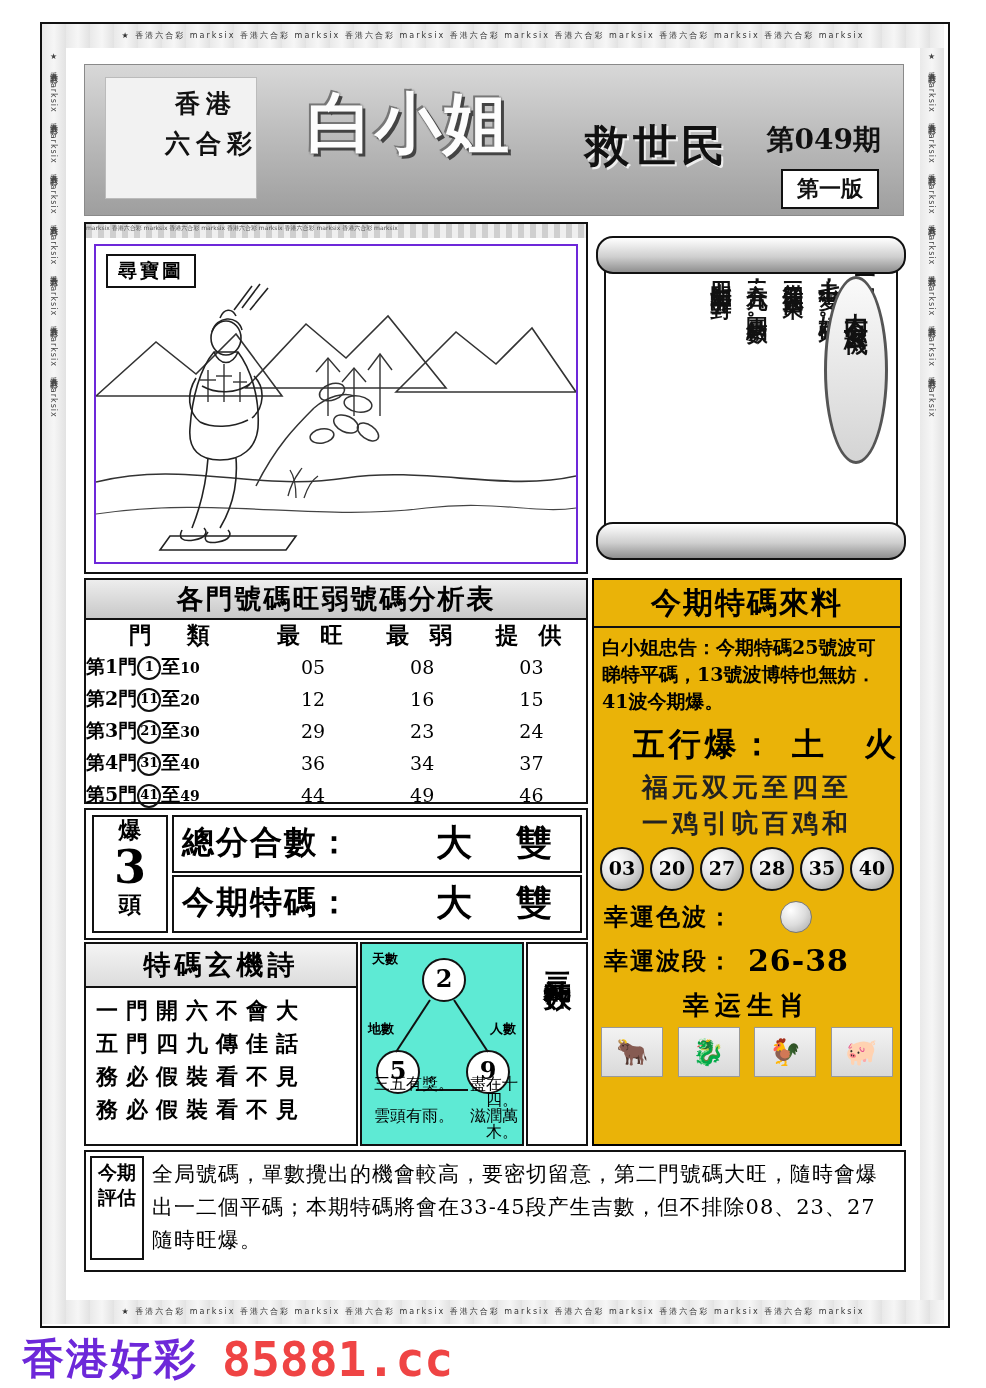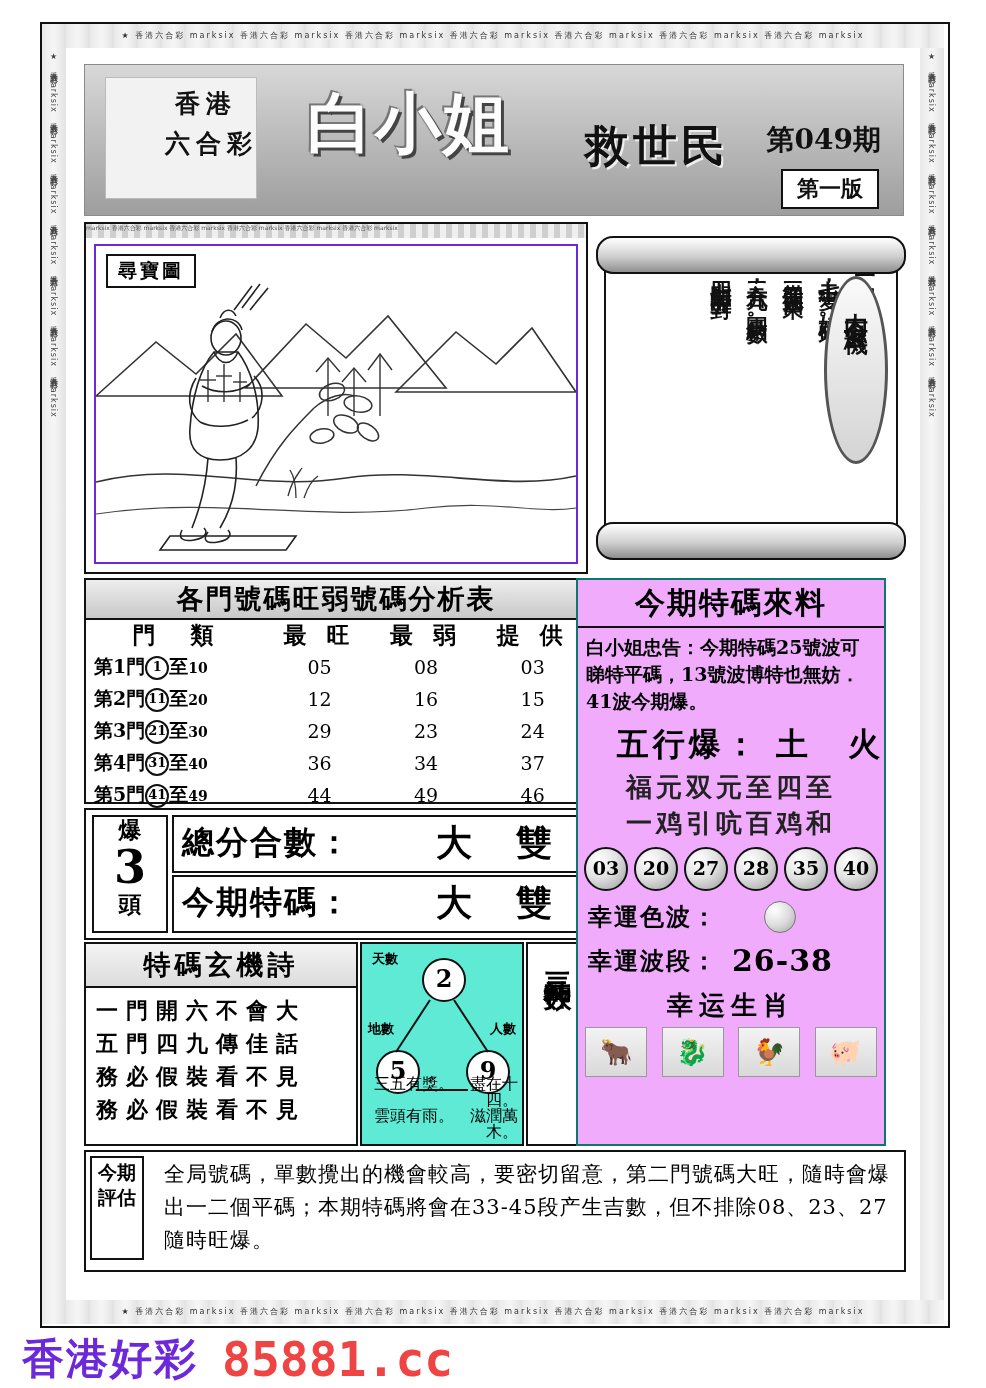--- a/index.html
+++ b/index.html
@@ -49,21 +49,21 @@
   .oval{position:absolute;right:14px;top:54px;width:58px;height:182px;border:3px solid #555;border-radius:50%/50%;background:linear-gradient(180deg,#fafafa,#d4d4d4);}
   .oval span{position:absolute;left:50%;top:14px;transform:translateX(-50%);writing-mode:vertical-rl;font-family:"DejaVu Serif","Liberation Serif",serif;font-weight:bold;font-size:24px;letter-spacing:6px;color:#111;}
 
   
   .table-panel{position:absolute;left:16px;top:528px;width:500px;height:222px;border:2px solid #111;background:#fff;}
   .tp-title{height:38px;line-height:38px;text-align:center;font-family:"DejaVu Serif","Liberation Serif",serif;font-weight:bold;font-size:27px;letter-spacing:2px;
      background:linear-gradient(180deg,#ededed,#c8c8c8);border-bottom:2px solid #111;}
   table.an{width:100%;border-collapse:collapse;font-family:"DejaVu Serif","Liberation Serif",serif;}
   table.an th{font-size:23px;font-weight:bold;padding:0 0;letter-spacing:6px;}
   table.an td{font-size:19px;text-align:center;padding:3px 0;}
-  table.an td.lab{text-align:left;padding-left:8px;font-weight:bold;font-size:19px;}
+  table.an td.lab{text-align:left;padding-left:0;font-weight:bold;font-size:19px;}
   .circ{display:inline-block;border:2px solid #111;border-radius:50%;width:20px;height:20px;line-height:18px;text-align:center;font-size:13px;font-weight:bold;vertical-align:middle;}
   .sm{font-size:14px;}
 
   
   .bao-panel{position:absolute;left:16px;top:758px;width:500px;height:128px;border:2px solid #111;background:#fff;}
   .bao-left{position:absolute;left:6px;top:5px;width:72px;height:114px;border:2px solid #111;text-align:center;font-family:"DejaVu Serif","Liberation Serif",serif;font-weight:bold;}
   .bao-left .b1{font-size:23px;line-height:26px;}
   .bao-left .b2{font-size:46px;line-height:48px;}
   .bao-left .b3{font-size:23px;line-height:26px;}
   .bao-row{position:absolute;left:86px;width:406px;height:54px;border:2px solid #111;}
@@ -78,39 +78,39 @@
 
   .tri-panel{position:absolute;left:292px;top:892px;width:160px;height:200px;border:2px solid #111;background:#5eead4;}
   .tri-lab{position:absolute;font-family:"DejaVu Serif","Liberation Serif",serif;font-size:13px;font-weight:bold;}
   .node{position:absolute;width:40px;height:40px;border:2px solid #111;border-radius:50%;background:#fff;text-align:center;line-height:38px;font-family:"DejaVu Serif","Liberation Serif",serif;font-weight:bold;font-size:24px;}
   .tri-foot{position:absolute;left:4px;bottom:4px;width:152px;font-family:"DejaVu Serif","Liberation Serif",serif;font-size:16px;line-height:16px;text-align:right;}
 
   .sanyuan{position:absolute;left:458px;top:892px;width:58px;height:200px;border:2px solid #111;background:#fff;}
   .sanyuan span{position:absolute;left:50%;top:6px;transform:translateX(-50%);writing-mode:vertical-rl;font-family:"DejaVu Serif","Liberation Serif",serif;font-weight:bold;font-size:28px;letter-spacing:4px;}
 
   
-  .right-panel{position:absolute;left:508px;top:528px;width:306px;height:564px;border:2px solid #0f766e;background:#f0abfc;}
+  .right-panel{position:absolute;left:524px;top:528px;width:306px;height:564px;border:2px solid #000000;background:#eab308;}
   .rp-title{height:46px;line-height:46px;text-align:center;font-family:"DejaVu Serif","Liberation Serif",serif;font-weight:bold;font-size:30px;letter-spacing:2px;border-bottom:2px solid #111;}
   .rp-advice{padding:6px 15px 2px 8px;font-family:"DejaVu Serif","Liberation Serif",serif;font-size:19px;font-weight:bold;line-height:27px;}
   .rp-wuxing{text-align:right;font-family:"DejaVu Serif","Liberation Serif",serif;font-weight:bold;font-size:32px;letter-spacing:4px;margin-top:6px;}
   .rp-brush{text-align:center;font-family:"DejaVu Serif","Liberation Serif",serif;font-size:26px;font-weight:bold;line-height:32px;letter-spacing:4px;margin-top:4px;color:#222;}
   .balls{display:flex;justify-content:center;gap:6px;margin-top:8px;}
   .ball{width:40px;height:40px;border-radius:50%;border:2px solid #111;background:radial-gradient(circle at 32% 28%,#ffffff 0%,#e2e2e2 45%,#9a9a9a 100%);
         text-align:center;line-height:38px;font-family:"DejaVu Serif","Liberation Serif",serif;font-weight:bold;font-size:19px;}
   .rp-row{display:flex;align-items:center;margin:10px 0 0 10px;font-family:"DejaVu Serif","Liberation Serif",serif;font-weight:bold;font-size:24px;letter-spacing:2px;}
   .colorball{width:30px;height:30px;border-radius:50%;border:1px solid #777;margin-left:46px;background:radial-gradient(circle at 32% 28%,#fff,#ddd 50%,#a5a5a5 100%);}
   .lucky-val{margin-left:14px;font-size:30px;letter-spacing:1px;}
   .zodiac-title{text-align:center;font-family:"DejaVu Serif","Liberation Serif",serif;font-size:26px;font-weight:bold;letter-spacing:6px;margin-top:10px;}
   .zodiac-row{display:flex;justify-content:space-around;margin-top:4px;}
   .zcell{width:60px;height:48px;border:1px solid #999;background:linear-gradient(180deg,#f3f3f3,#d9d9d9);display:flex;align-items:center;justify-content:center;font-size:26px;}
 
   
   .bottom{position:absolute;left:16px;top:1100px;width:818px;height:118px;border:2px solid #111;background:#fff;}
   .bt-tag{position:absolute;left:4px;top:4px;width:54px;height:104px;border:2px solid #111;text-align:center;font-family:"DejaVu Serif","Liberation Serif",serif;font-weight:bold;font-size:19px;line-height:25px;padding-top:2px;box-sizing:border-box;}
-  .bt-text{position:absolute;left:66px;top:6px;right:8px;font-family:"DejaVu Serif","Liberation Serif",serif;font-size:21px;line-height:33px;letter-spacing:1px;margin-left:12px;}
+  .bt-text{position:absolute;left:66px;top:6px;right:8px;font-family:"DejaVu Serif","Liberation Serif",serif;font-size:21px;line-height:33px;letter-spacing:1px;}
 
   
   .footer{position:absolute;left:0;top:1330px;width:986px;height:58px;display:flex;align-items:center;}
   .f-left{font-family:"DejaVu Serif","Liberation Serif",serif;font-weight:bold;font-size:42px;color:#6d28d9;margin-left:22px;letter-spacing:2px;}
   .f-right{font-family:"DejaVu Sans Mono","Liberation Mono",monospace;font-weight:bold;font-size:48px;color:#ef4444;margin-left:24px;}
 
   
   svg{display:block;}
 </style>
 </head>

